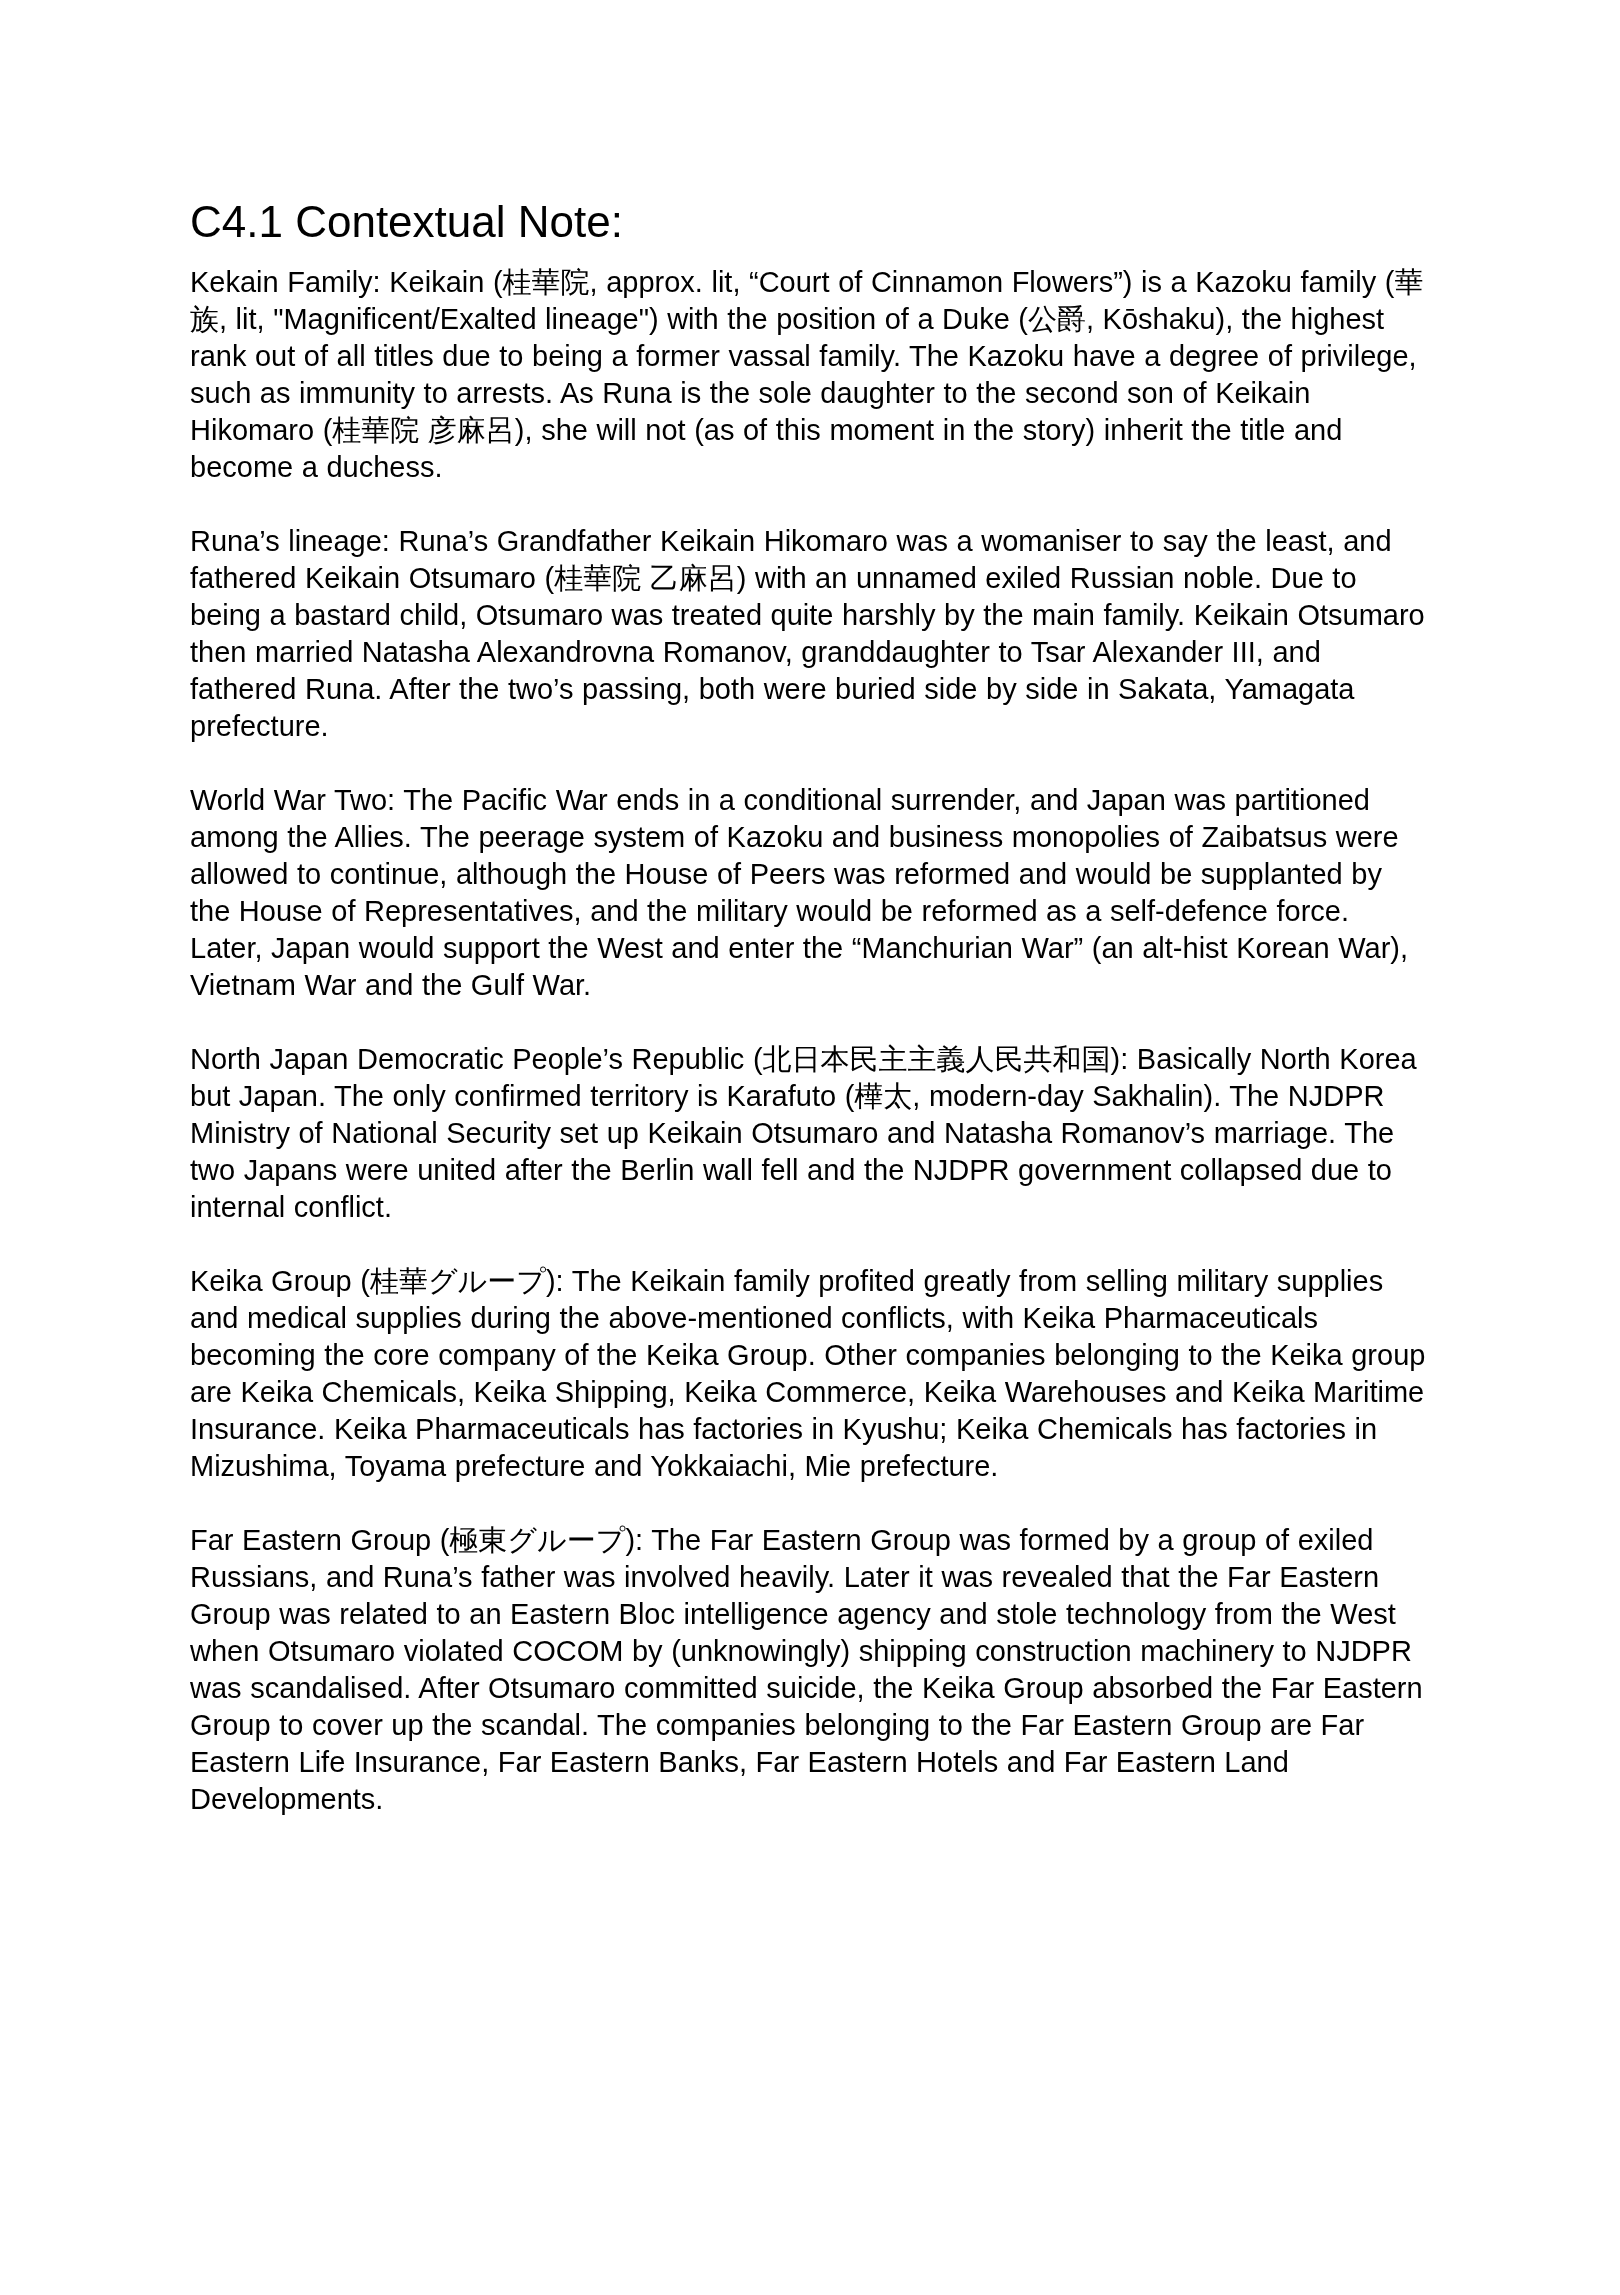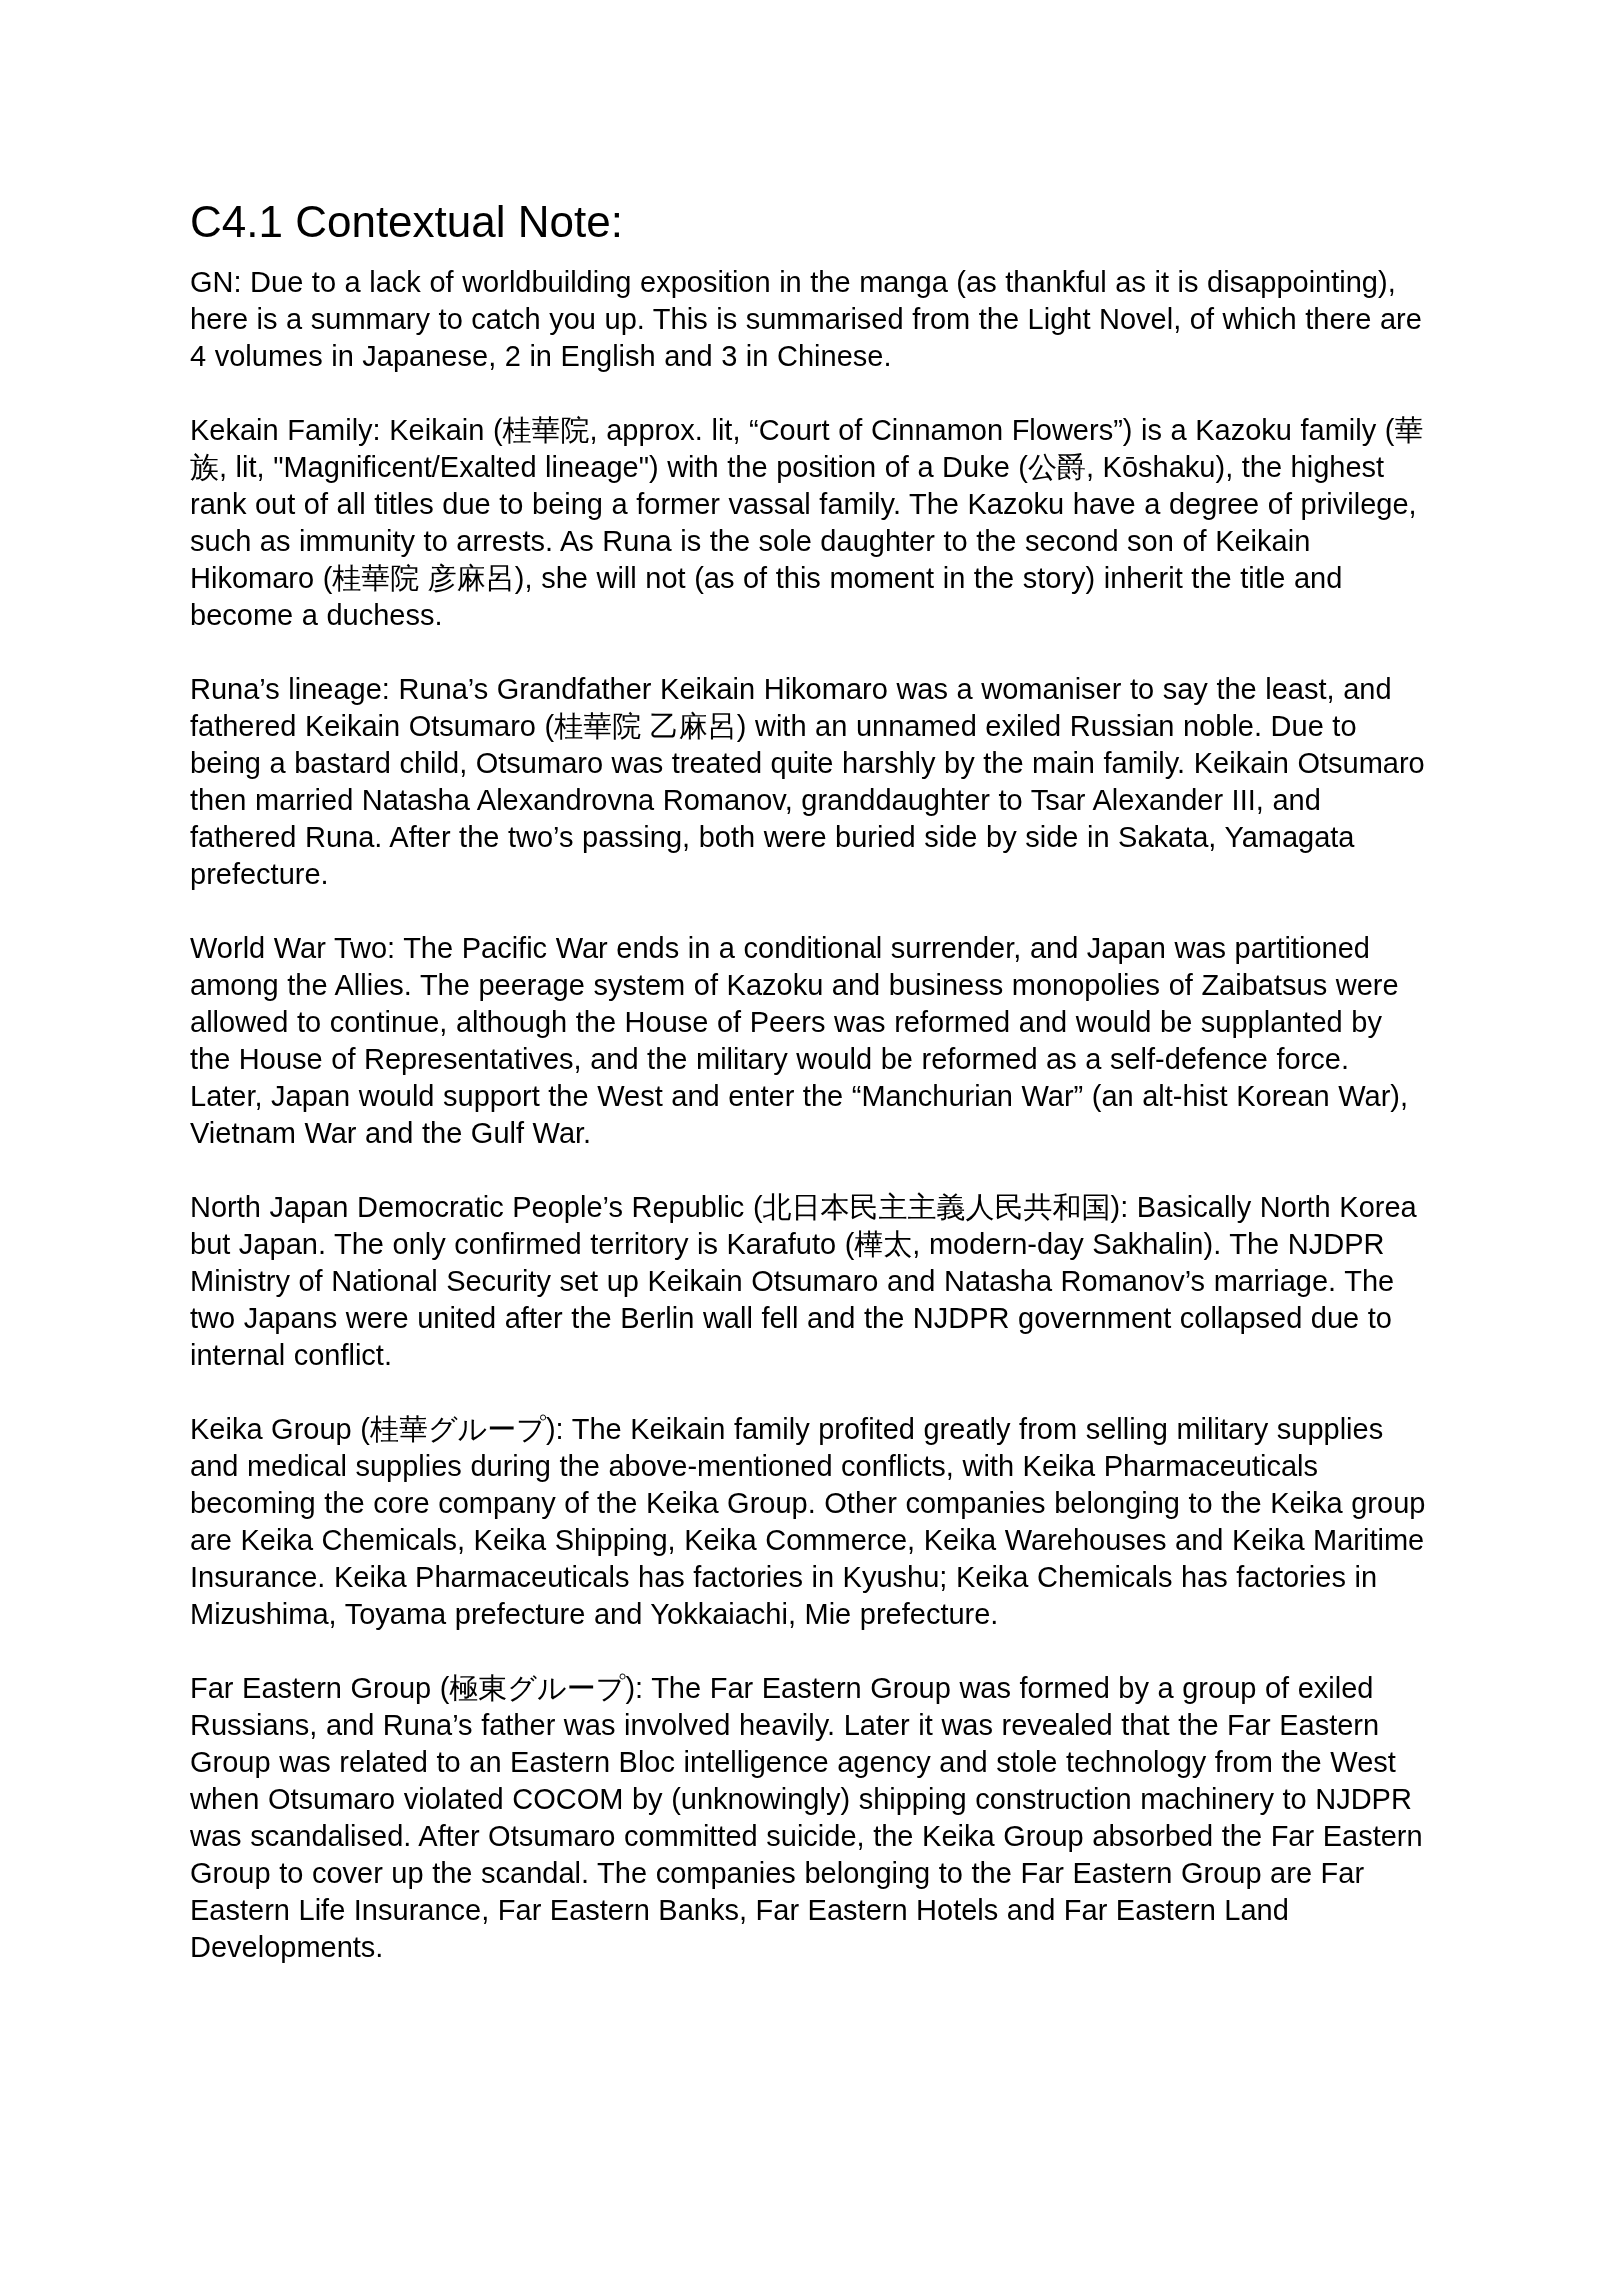--- a/index.html
+++ b/index.html
@@ -38,21 +38,20 @@
     word-spacing: 0.5px;
   }
 </style>
 </head>
 <body>
 
 <div class="page">
   <div class="content">
     <h1 class="doc-title">C4.1 Contextual Note:</h1>
     <div class="doc-body">
-      <p>GN: Due to a lack of worldbuilding exposition in the manga (as thankful as it is disappointing), here is a summary to catch you up. This is summarised from the Light Novel, of which there are 4 volumes in Japanese, 2 in English and 3 in Chinese.</p>
       <p>Kekain Family: Keikain (桂華院, approx. lit, “Court of Cinnamon Flowers”) is a Kazoku family (華族, lit, "Magnificent/Exalted lineage") with the position of a Duke (公爵, Kōshaku), the highest rank out of all titles due to being a former vassal family. The Kazoku have a degree of privilege, such as immunity to arrests. As Runa is the sole daughter to the second son of Keikain Hikomaro (桂華院 彦麻呂), she will not (as of this moment in the story) inherit the title and become a duchess.</p>
       <p>Runa’s lineage: Runa’s Grandfather Keikain Hikomaro was a womaniser to say the least, and fathered Keikain Otsumaro (桂華院 乙麻呂) with an unnamed exiled Russian noble. Due to being a bastard child, Otsumaro was treated quite harshly by the main family. Keikain Otsumaro then married Natasha Alexandrovna Romanov, granddaughter to Tsar Alexander III, and fathered Runa. After the two’s passing, both were buried side by side in Sakata, Yamagata prefecture.</p>
       <p>World War Two: The Pacific War ends in a conditional surrender, and Japan was partitioned among the Allies. The peerage system of Kazoku and business monopolies of Zaibatsus were allowed to continue, although the House of Peers was reformed and would be supplanted by the House of Representatives, and the military would be reformed as a self-defence force. Later, Japan would support the West and enter the “Manchurian War” (an alt-hist Korean War), Vietnam War and the Gulf War.</p>
       <p>North Japan Democratic People’s Republic (北日本民主主義人民共和国): Basically North Korea but Japan. The only confirmed territory is Karafuto (樺太, modern-day Sakhalin). The NJDPR Ministry of National Security set up Keikain Otsumaro and Natasha Romanov’s marriage. The two Japans were united after the Berlin wall fell and the NJDPR government collapsed due to internal conflict.</p>
       <p>Keika Group (桂華グループ): The Keikain family profited greatly from selling military supplies and medical supplies during the above-mentioned conflicts, with Keika Pharmaceuticals becoming the core company of the Keika Group. Other companies belonging to the Keika group are Keika Chemicals, Keika Shipping, Keika Commerce, Keika Warehouses and Keika Maritime Insurance. Keika Pharmaceuticals has factories in Kyushu; Keika Chemicals has factories in Mizushima, Toyama prefecture and Yokkaiachi, Mie prefecture.</p>
       <p>Far Eastern Group (極東グループ): The Far Eastern Group was formed by a group of exiled Russians, and Runa’s father was involved heavily. Later it was revealed that the Far Eastern Group was related to an Eastern Bloc intelligence agency and stole technology from the West when Otsumaro violated COCOM by (unknowingly) shipping construction machinery to NJDPR was scandalised. After Otsumaro committed suicide, the Keika Group absorbed the Far Eastern Group to cover up the scandal. The companies belonging to the Far Eastern Group are Far Eastern Life Insurance, Far Eastern Banks, Far Eastern Hotels and Far Eastern Land Developments.</p>
     </div>
   </div>
 </div>
 

